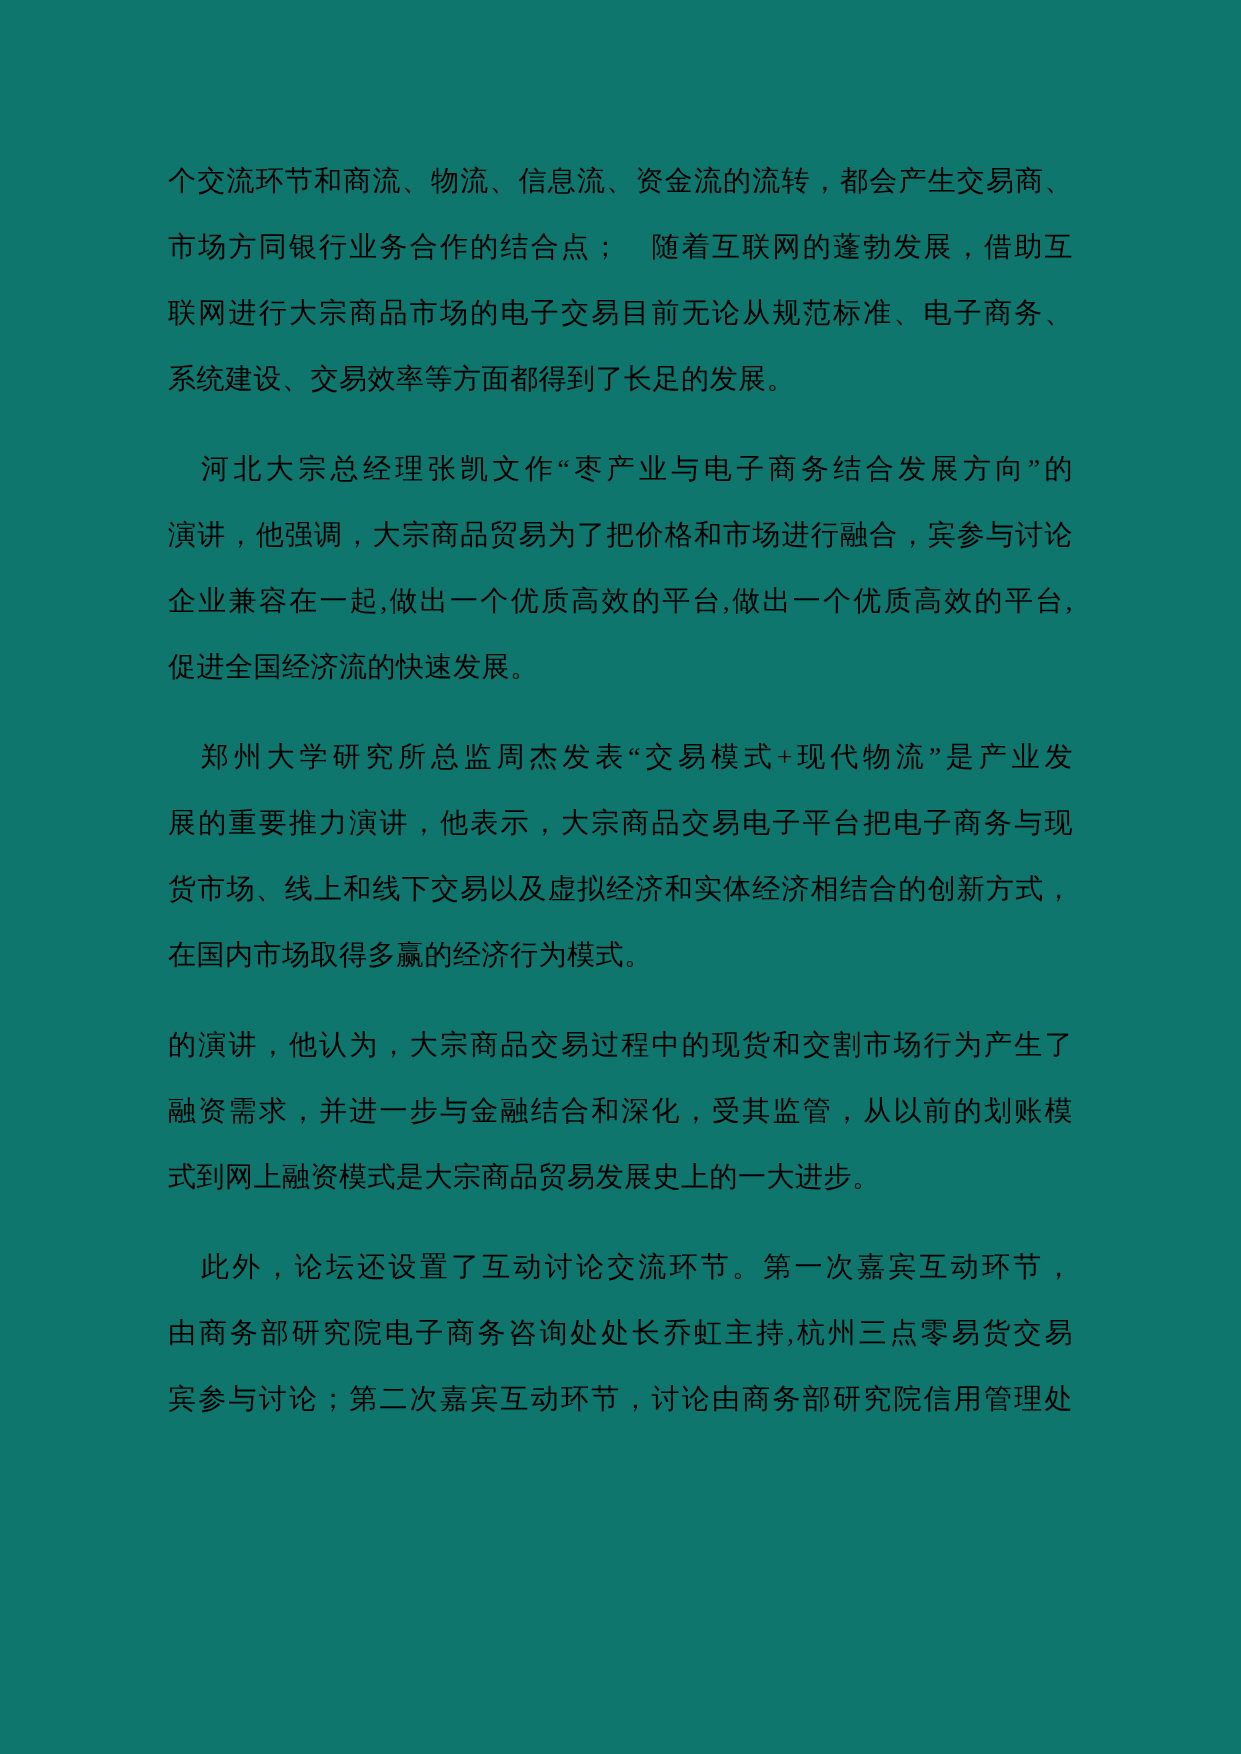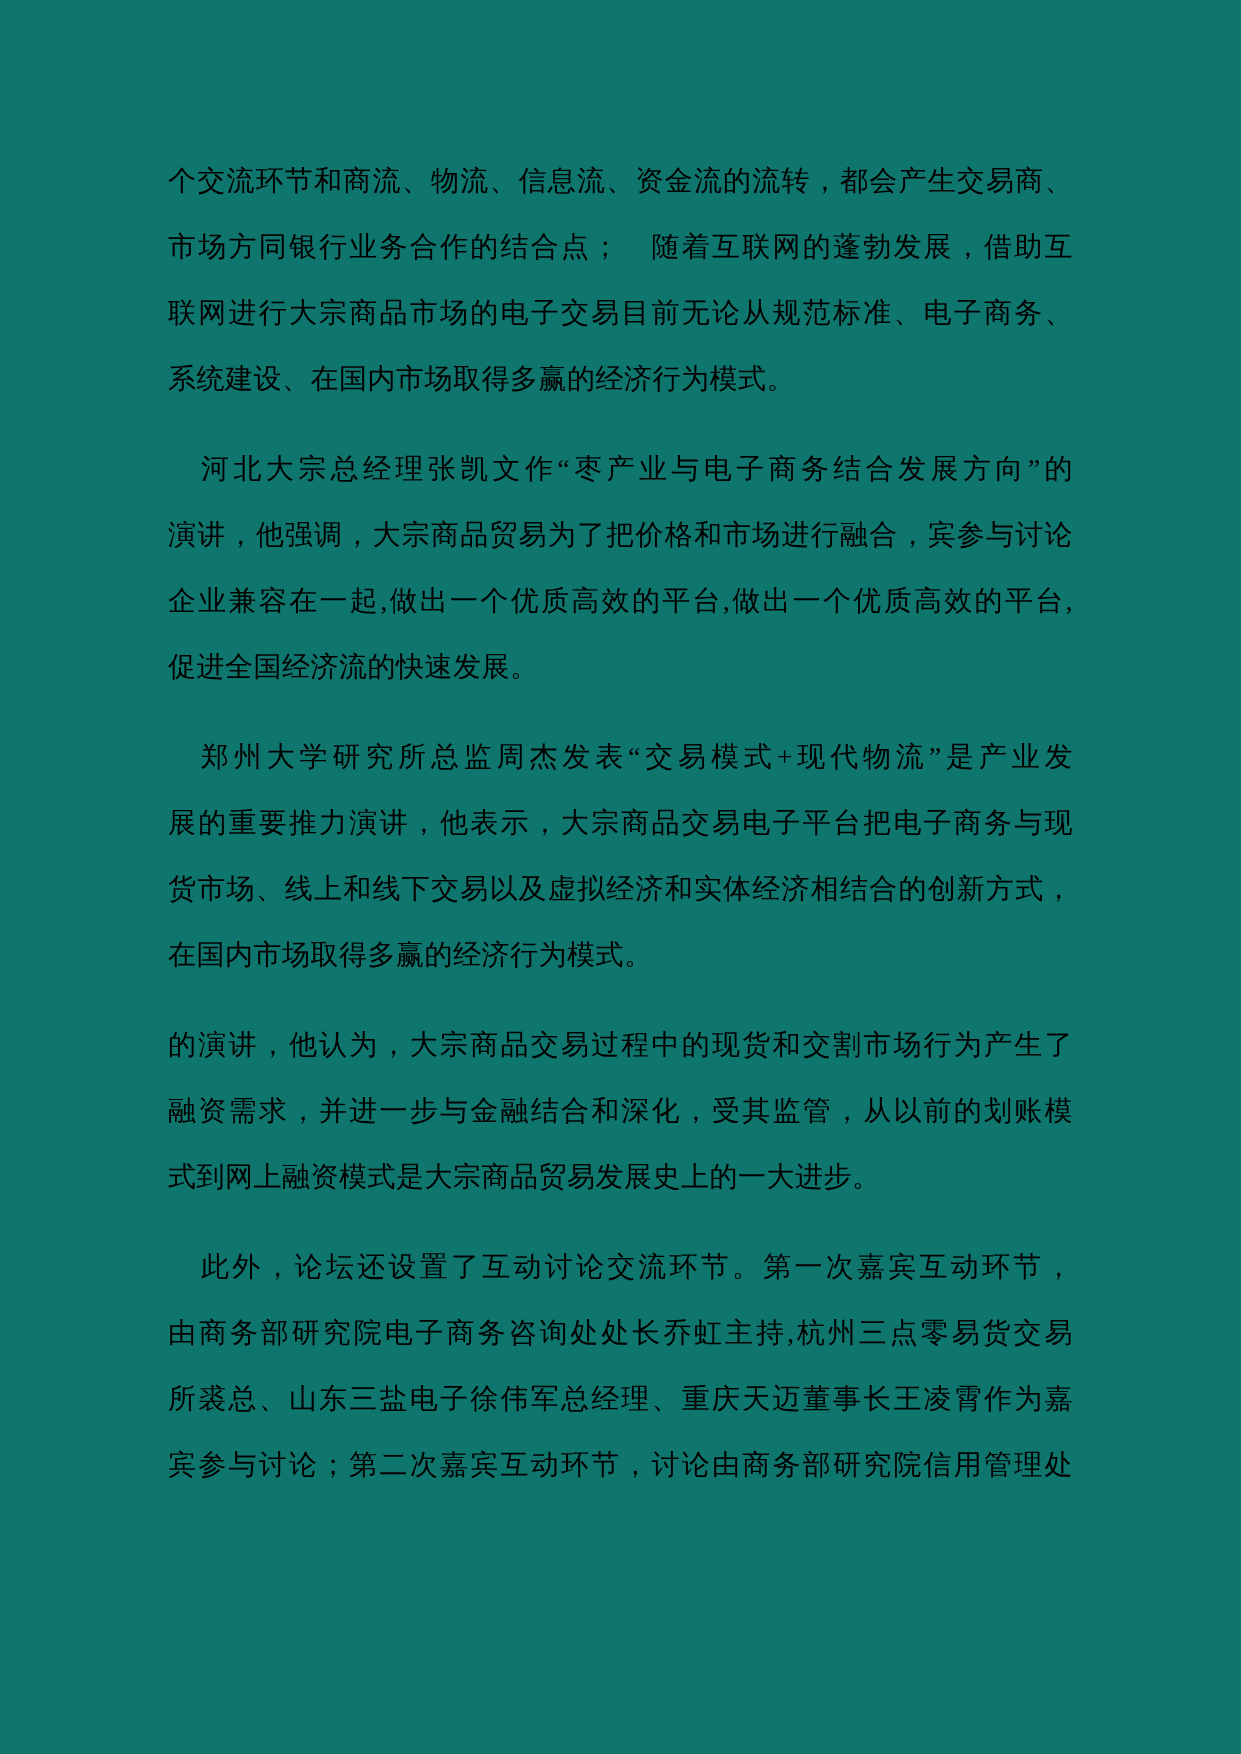--- a/index.html
+++ b/index.html
@@ -48,21 +48,21 @@
 </style>
 </head>
 <body>
 
 <div class="page">
   <div class="text-block">
       <div class="paragraph">
         <div class="line">个交流环节和商流、物流、信息流、资金流的流转，都会产生交易商、</div>
         <div class="line">市场方同银行业务合作的结合点；　随着互联网的蓬勃发展，借助互</div>
         <div class="line">联网进行大宗商品市场的电子交易目前无论从规范标准、电子商务、</div>
-        <div class="line final">系统建设、在国内市场取得多赢的经济行为模式。</div>
+        <div class="line final">系统建设、交易效率等方面都得到了长足的发展。</div>
       </div>
       <div class="paragraph">
         <div class="line indent">河北大宗总经理张凯文作“枣产业与电子商务结合发展方向”的</div>
         <div class="line">演讲，他强调，大宗商品贸易为了把价格和市场进行融合，宾参与讨论</div>
         <div class="line">企业兼容在一起,做出一个优质高效的平台,做出一个优质高效的平台,</div>
         <div class="line final">促进全国经济流的快速发展。</div>
       </div>
       <div class="paragraph">
         <div class="line indent">郑州大学研究所总监周杰发表“交易模式+现代物流”是产业发</div>
         <div class="line">展的重要推力演讲，他表示，大宗商品交易电子平台把电子商务与现</div>
@@ -70,17 +70,16 @@
         <div class="line final">在国内市场取得多赢的经济行为模式。</div>
       </div>
       <div class="paragraph">
         <div class="line">的演讲，他认为，大宗商品交易过程中的现货和交割市场行为产生了</div>
         <div class="line">融资需求，并进一步与金融结合和深化，受其监管，从以前的划账模</div>
         <div class="line final">式到网上融资模式是大宗商品贸易发展史上的一大进步。</div>
       </div>
       <div class="paragraph">
         <div class="line indent">此外，论坛还设置了互动讨论交流环节。第一次嘉宾互动环节，</div>
         <div class="line">由商务部研究院电子商务咨询处处长乔虹主持,杭州三点零易货交易</div>
-        <div class="line">所裘总、山东三盐电子徐伟军总经理、重庆天迈董事长王凌霄作为嘉</div>
         <div class="line">宾参与讨论；第二次嘉宾互动环节，讨论由商务部研究院信用管理处</div>
       </div>
     </div>
 </div>
 
 </body></html>

